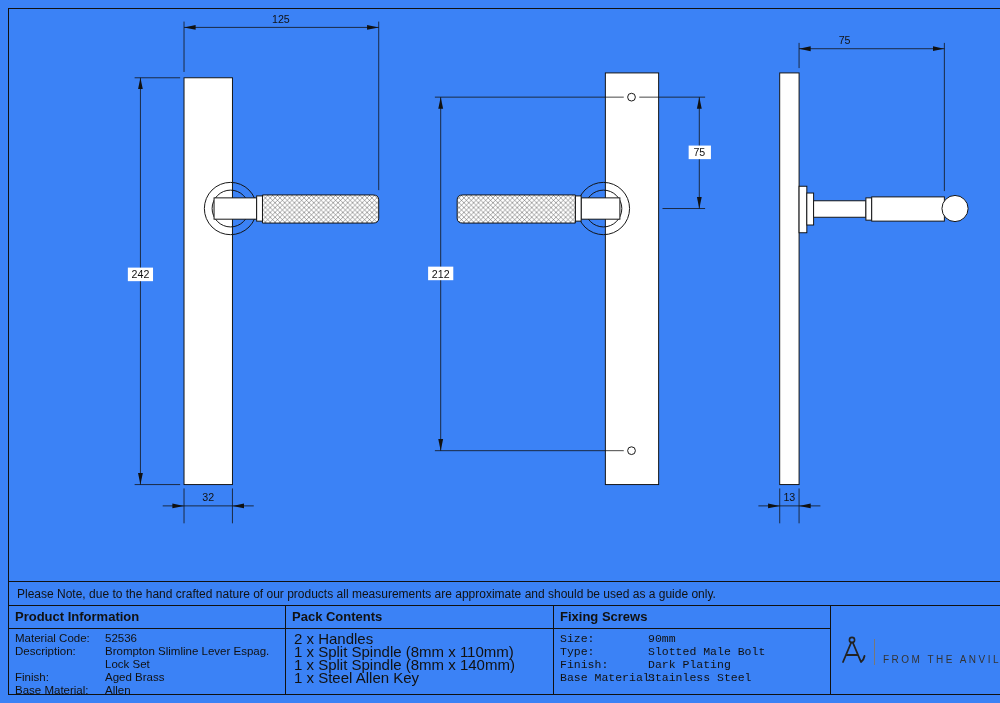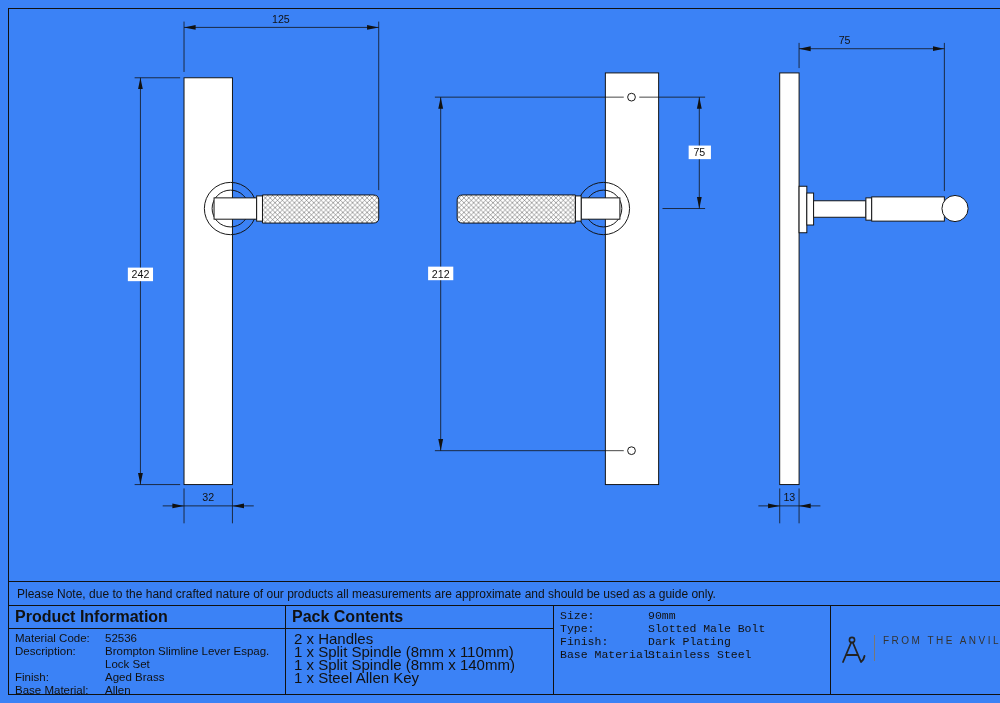--- a/index.html
+++ b/index.html
@@ -9,28 +9,28 @@
   .drawing-area{flex:1;min-height:0;}
   .drawing-area svg{display:block;width:100%;height:100%;}
   svg text{font-family:"Liberation Sans",sans-serif;font-size:11px;fill:#111;}
   .note-bar{border-top:1px solid #111;height:24px;box-sizing:border-box;
             display:flex;align-items:center;padding:0 8px;font-size:12px;margin-top:17px;}
   .info-table{border-top:1px solid #111;height:88px;display:grid;
               grid-template-columns:277px 268px 277px 1fr;}
   .col{box-sizing:border-box;overflow:hidden;}
   .col.bordered{border-right:1px solid #111;}
   .col-header{height:22px;line-height:22px;border-bottom:1px solid #111;
-              font-weight:bold;font-size:16px;padding-left:6px;}
+              font-weight:bold;font-size:13px;padding-left:6px;}
   .col-body{padding:3px 6px;font-size:11.5px;line-height:13px;}
   .kv{display:grid;grid-template-columns:86px 1fr;column-gap:4px;}
   .kv.narrow{grid-template-columns:84px 1fr;font-family:Liberation Mono, monospace;}
   .kv .k{white-space:nowrap;}
   .pack-list{list-style:none;margin:0;padding:3px 8px;font-size:15px;line-height:13px;}
   .logo-col{display:flex;align-items:center;justify-content:center;}
-  .logo{display:flex;align-items:flex-start;gap:8px;}
+  .logo{display:flex;align-items:flex-end;gap:8px;}
   .logo-sep{width:1px;height:26px;background:#777;}
   .logo-text{font-size:10px;letter-spacing:2.5px;color:#333;white-space:nowrap;}
 </style>
 </head>
 <body>
 
 <div class="page">
   <div class="frame">
 
     <div class="drawing-area">
@@ -157,20 +157,21 @@
         <div class="col-header">Pack Contents</div>
         <ul class="pack-list">
           <li>2 x Handles</li>
           <li>1 x Split Spindle (8mm x 110mm)</li>
           <li>1 x Split Spindle (8mm x 140mm)</li>
           <li>1 x Steel Allen Key</li>
         </ul>
       </div>
 
       <div class="col bordered">
+        <div class="col-header">Fixing Screws</div>
         <div class="col-body kv narrow">
           <span class="k">Size:</span>
           <span class="v">90mm</span>
           <span class="k">Type:</span>
           <span class="v">Slotted Male Bolt</span>
           <span class="k">Finish:</span>
           <span class="v">Dark Plating</span>
           <span class="k">Base Material:</span>
           <span class="v">Stainless Steel</span>
         </div>

